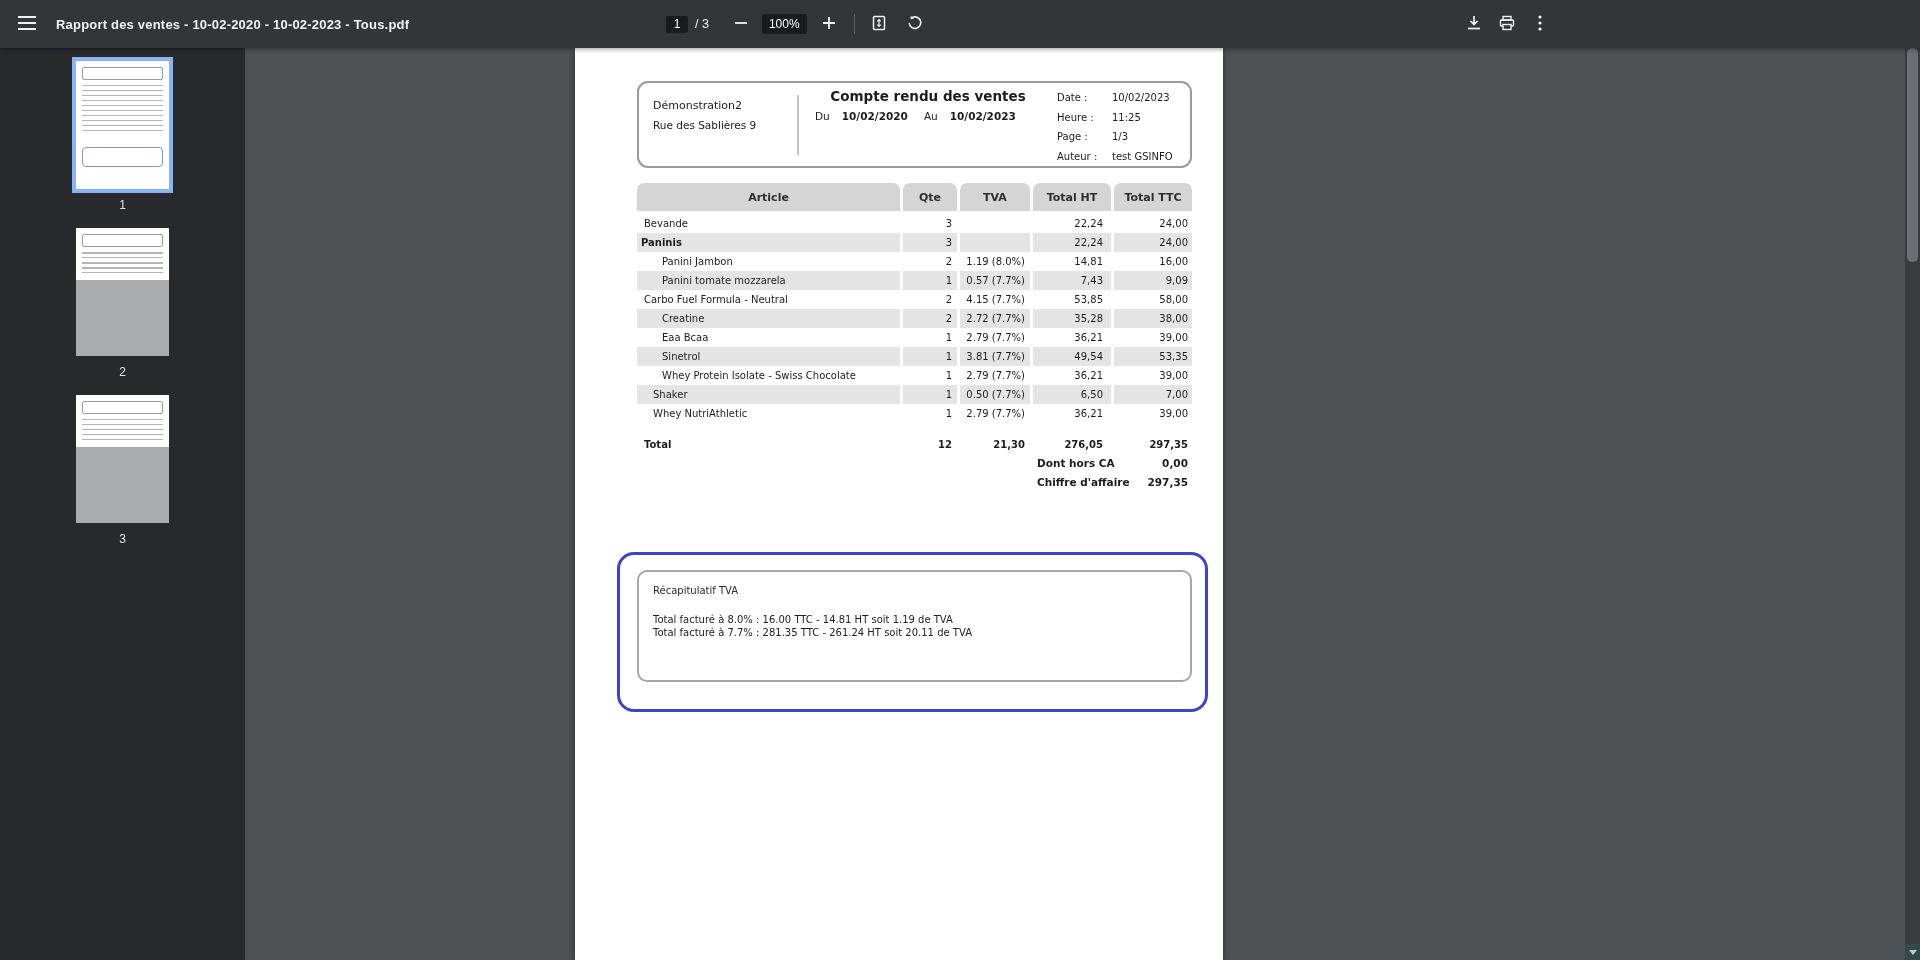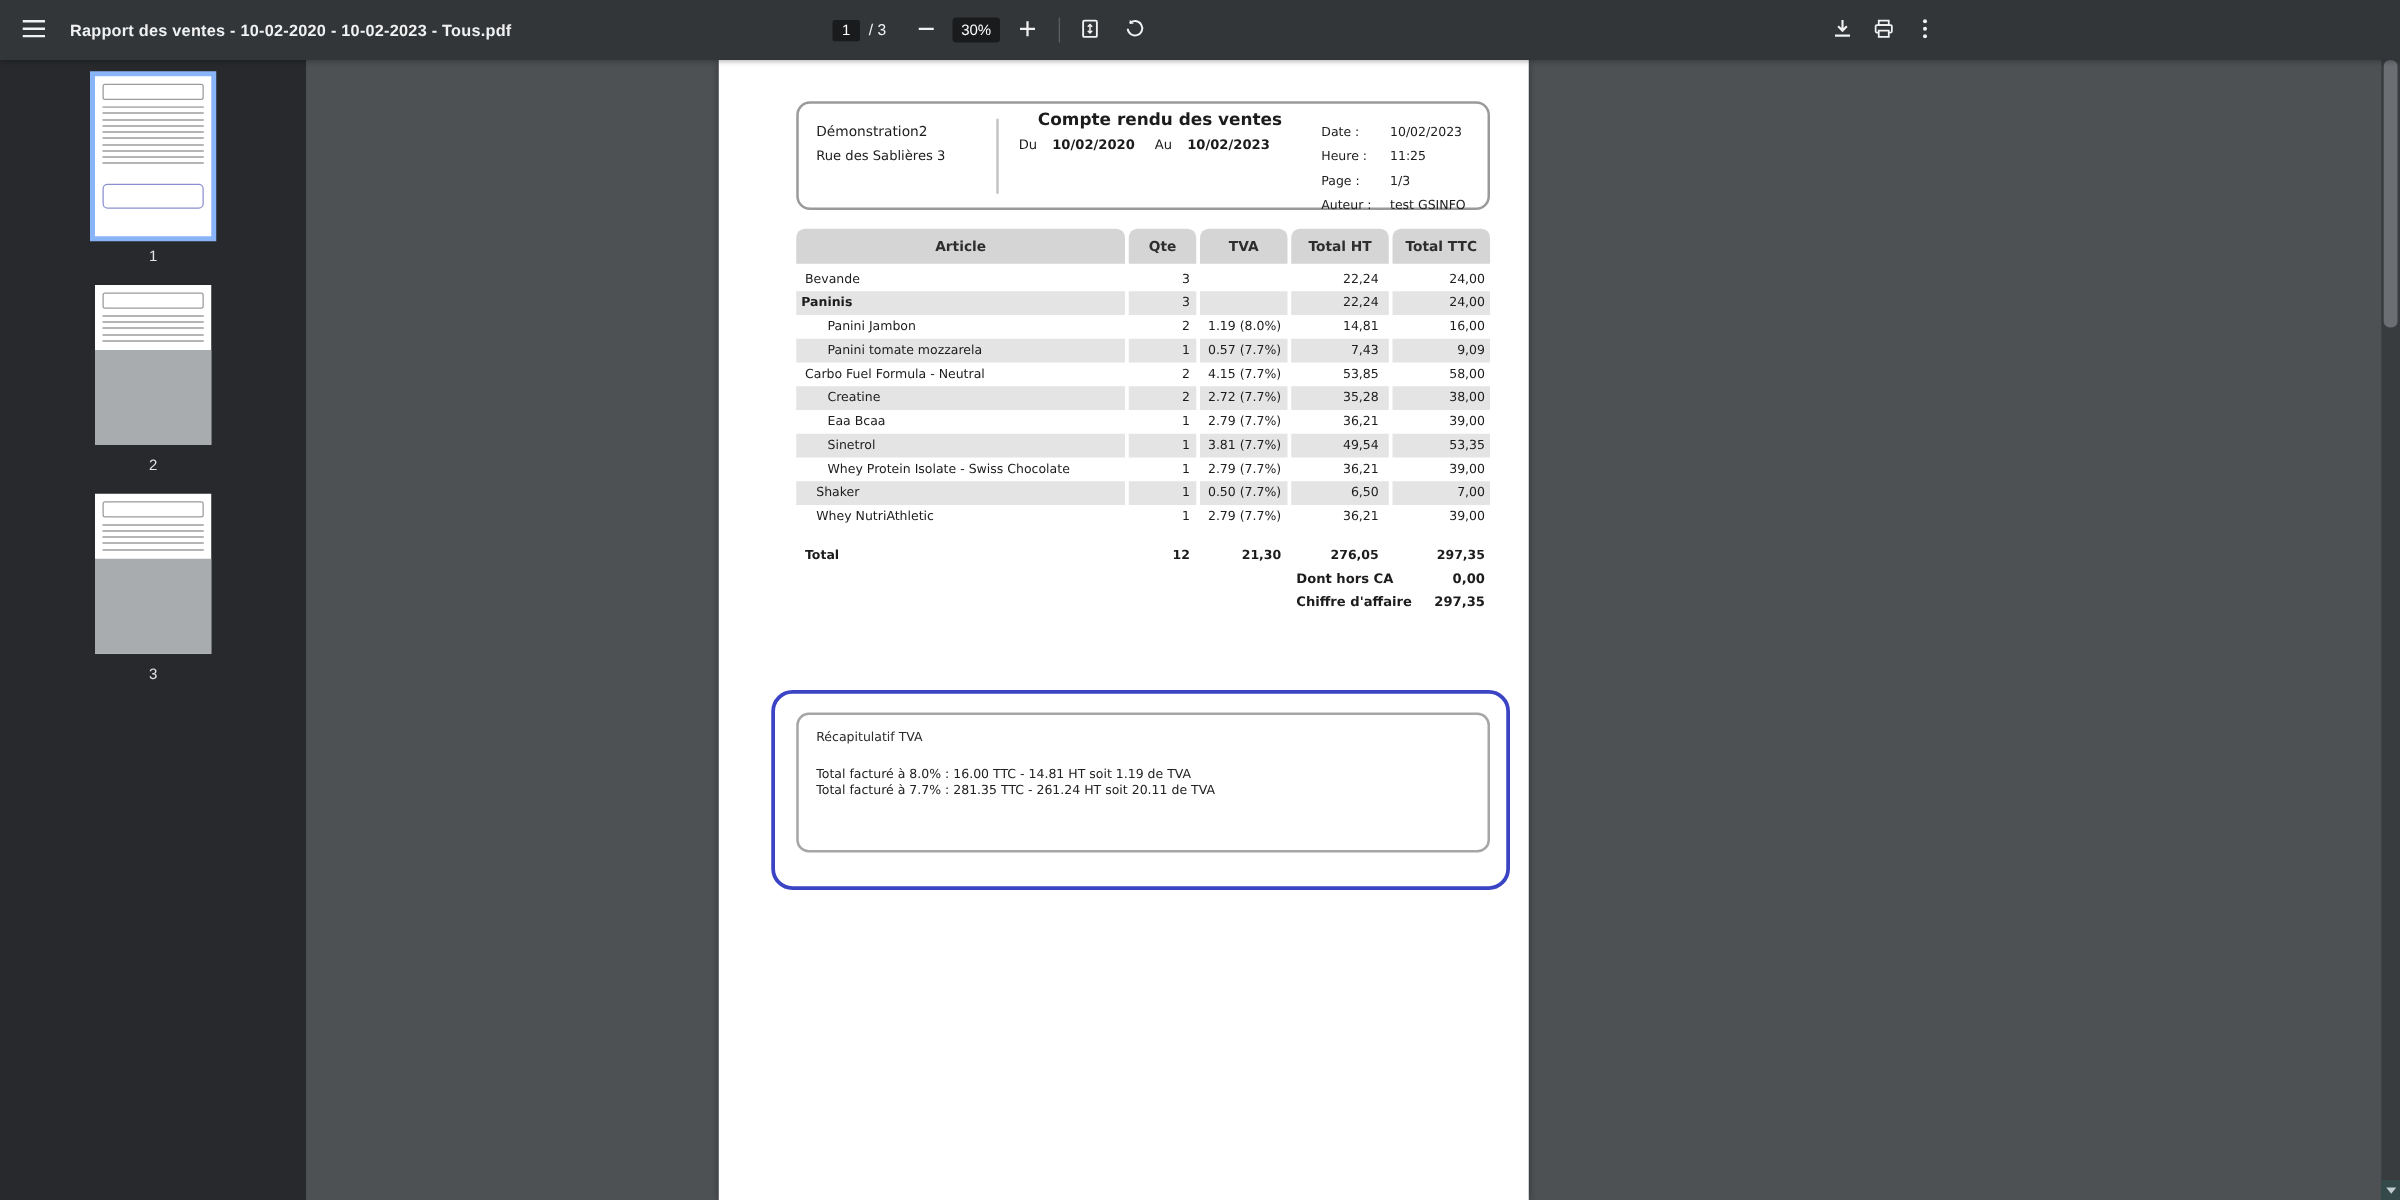--- a/index.html
+++ b/index.html
@@ -50,21 +50,21 @@
   
   .doc-header { left:62px; top:33px; width:555px; height:87px; border:2px solid #9a9a9a; border-radius:11px; }
   .company-name { left:14px; top:16px; font-size:11px; }
   .company-address { left:14px; top:36px; font-size:10.5px; }
   .hdr-vdiv { left:158px; top:12px; width:2px; height:60px; background:#c4c4c4; }
   .report-title { left:168px; top:5px; width:242px; text-align:center; font-size:13.5px; font-weight:700; }
   .report-period { left:176px; top:27px; font-size:10.5px; white-space:nowrap; }
   .report-period b { font-weight:700; }
   .p-from { margin-left:12px; } .p-au { margin-left:16px; } .p-to { margin-left:12px; }
   .hdr-meta { left:418px; top:9px; width:130px; }
-  .meta-row { display:flex; height:19.5px; font-size:10px; align-items:flex-end; }
+  .meta-row { display:flex; height:19.5px; font-size:10px; align-items:flex-start; }
   .m-label { width:55px; flex:0 0 auto; }
   .m-value { flex:1; }
 
   
   .rpt-table { left:62px; top:135px; width:555px; }
   .rpt-head { display:flex; gap:3px; height:28px; }
   .hcell { background:#d5d5d5; border-radius:7px 7px 0 0; display:flex; align-items:center;
            justify-content:center; font-weight:700; font-size:11px; color:#2e2e2e; }
   .c0 { width:263px; } .c1 { width:54px; } .c2 { width:70px; } .c3 { width:78px; } .c4 { width:78px; }
   .rpt-body { margin-top:3px; }
@@ -115,21 +115,21 @@
   <div class="tb-center">
     <input class="page-input" value="1" style="">
     <span class="page-count">/ 3</span>
     <button class="tb-btn zoom-out-btn">
       <span>
         <svg width="14" height="14" viewBox="0 0 14 14">
             <path d="M1 7h12" stroke="#f1f1f1" stroke-width="1.8"></path>
           </svg>
       </span>
     </button>
-    <span class="zoom-display">30%</span>
+    <span class="zoom-display">100%</span>
     <button class="tb-btn zoom-in-btn">
       <span>
         <svg width="14" height="14" viewBox="0 0 14 14">
             <path d="M7 1v12M1 7h12" stroke="#f1f1f1" stroke-width="1.8"></path>
           </svg>
       </span>
     </button>
     <div class="tb-divider"></div>
     <button class="tb-btn fit-btn">
       <span>
@@ -207,21 +207,21 @@
     </div>
     <div class="thumb-label">3</div>
   </div>
   </div>
 
 <div class="viewport">
   <div class="page">
 
     <div class="abs doc-header">
       <div class="abs company-name">Démonstration2</div>
-      <div class="abs company-address">Rue des Sablières 3</div>
+      <div class="abs company-address">Rue des Sablières 9</div>
       <div class="abs hdr-vdiv"></div>
       <div class="abs report-title">Compte rendu des ventes</div>
       <div class="abs report-period">
         <span>Du</span><b class="p-from">10/02/2020</b><span class="p-au">Au</span><b class="p-to">10/02/2023</b>
       </div>
       <div class="abs hdr-meta">
           <div class="meta-row">
             <span class="m-label">Date :</span>
             <span class="m-value">10/02/2023</span>
           </div>

